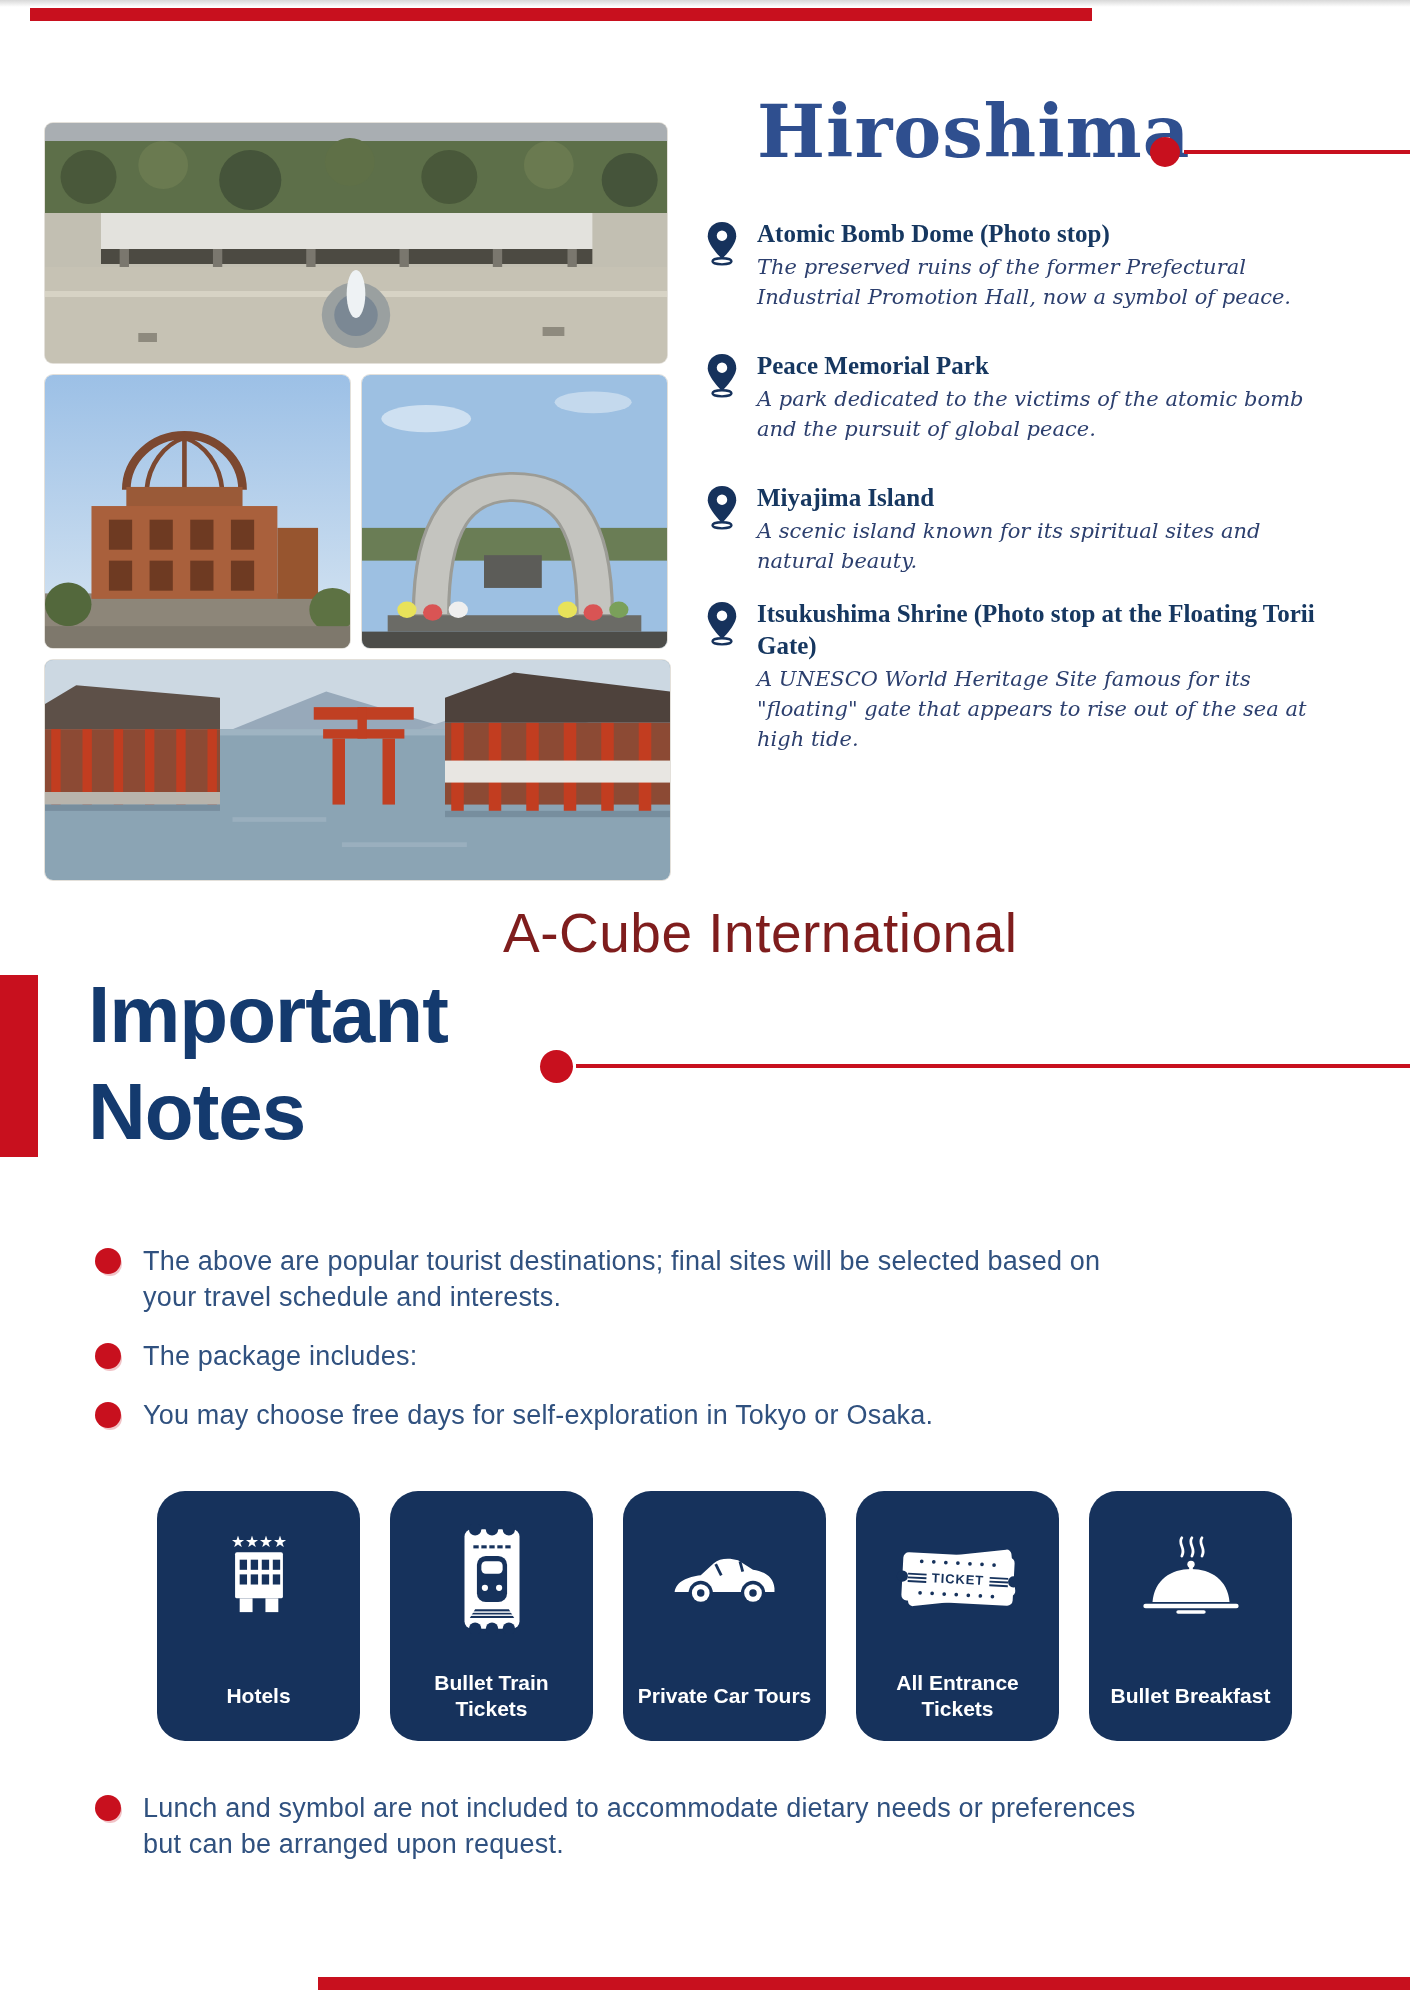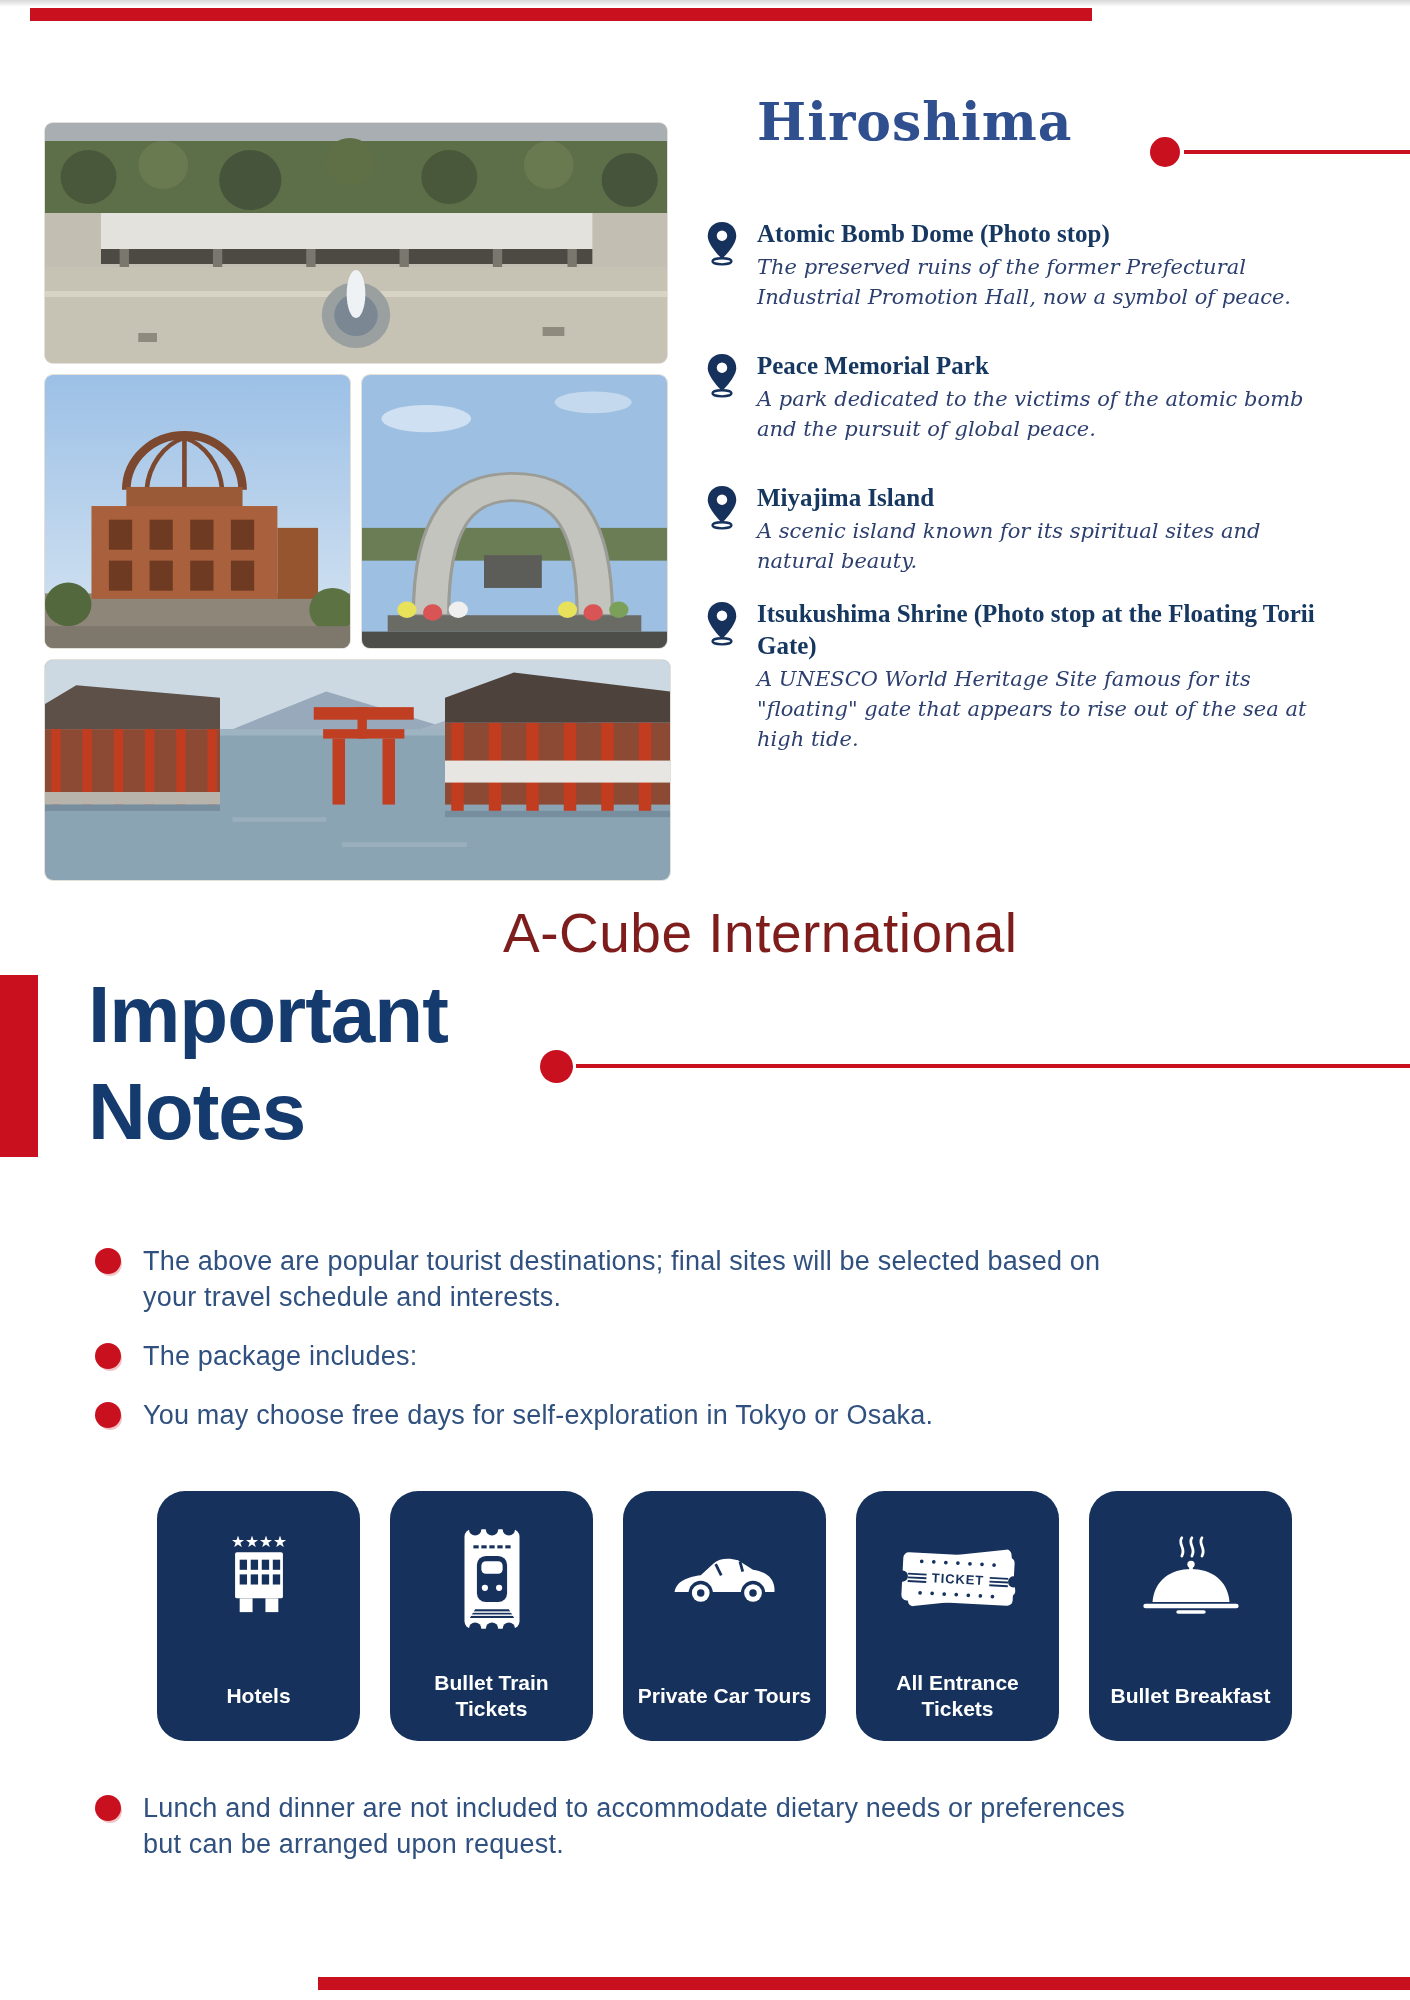--- a/index.html
+++ b/index.html
@@ -28,21 +28,21 @@
     box-shadow:0 0 0 1px #e3e0da;}
   figure.photo svg{display:block;width:100%;height:100%;}
   .photo-1{left:45px;top:123px;width:622px;height:240px;}
   .photo-2{left:45px;top:375px;width:305px;height:273px;}
   .photo-3{left:362px;top:375px;width:305px;height:273px;}
   .photo-4{left:45px;top:660px;width:625px;height:220px;}
 
   
   .hiro-title{
     position:absolute;left:757px;top:96px;
-    font-family:"DejaVu Serif",serif;font-size:52px;font-weight:600;
+    font-family:"DejaVu Serif",serif;font-size:72px;font-weight:600;
     color:var(--title-blue);letter-spacing:1px;line-height:1;
   }
   .dot{position:absolute;border-radius:50%;background:var(--red);}
   .line{position:absolute;background:var(--red);}
   .hiro-dot{left:1150px;top:137px;width:30px;height:30px;}
   .hiro-line{left:1184px;top:150px;width:226px;height:4px;}
 
   .dest-list{position:absolute;left:757px;top:218px;width:575px;list-style:none;}
   .dest-item{position:relative;margin-bottom:38px;}
   .dest-item.short{margin-bottom:22px;}
@@ -410,18 +410,18 @@
         </svg>
       </span>
       <span class="card-label">Bullet Breakfast</span>
     </div>
 
   </div>
 
   <ul class="notes-list closing">
     <li class="note-item">
       <span class="note-bullet"></span>
-      <span class="note-text">Lunch and dinner are not included to accommodate dietary needs or preferences but can be arranged upon request.</span>
+      <span class="note-text">Lunch and symbol are not included to accommodate dietary needs or preferences but can be arranged upon request.</span>
     </li>
   </ul>
 
   <div class="bar bottom"></div>
 </div>
 
 </body></html>

